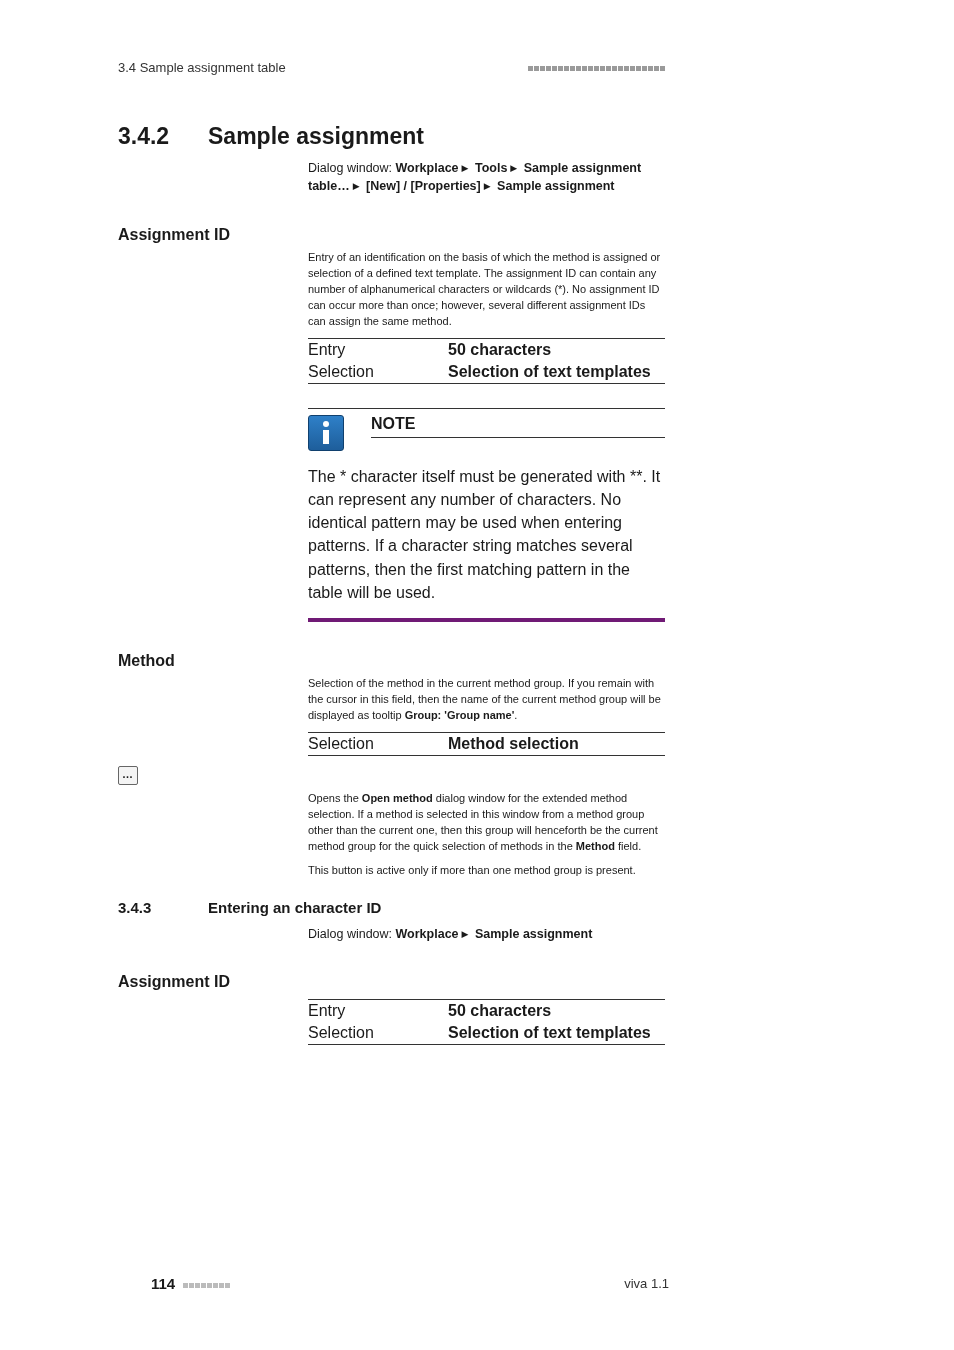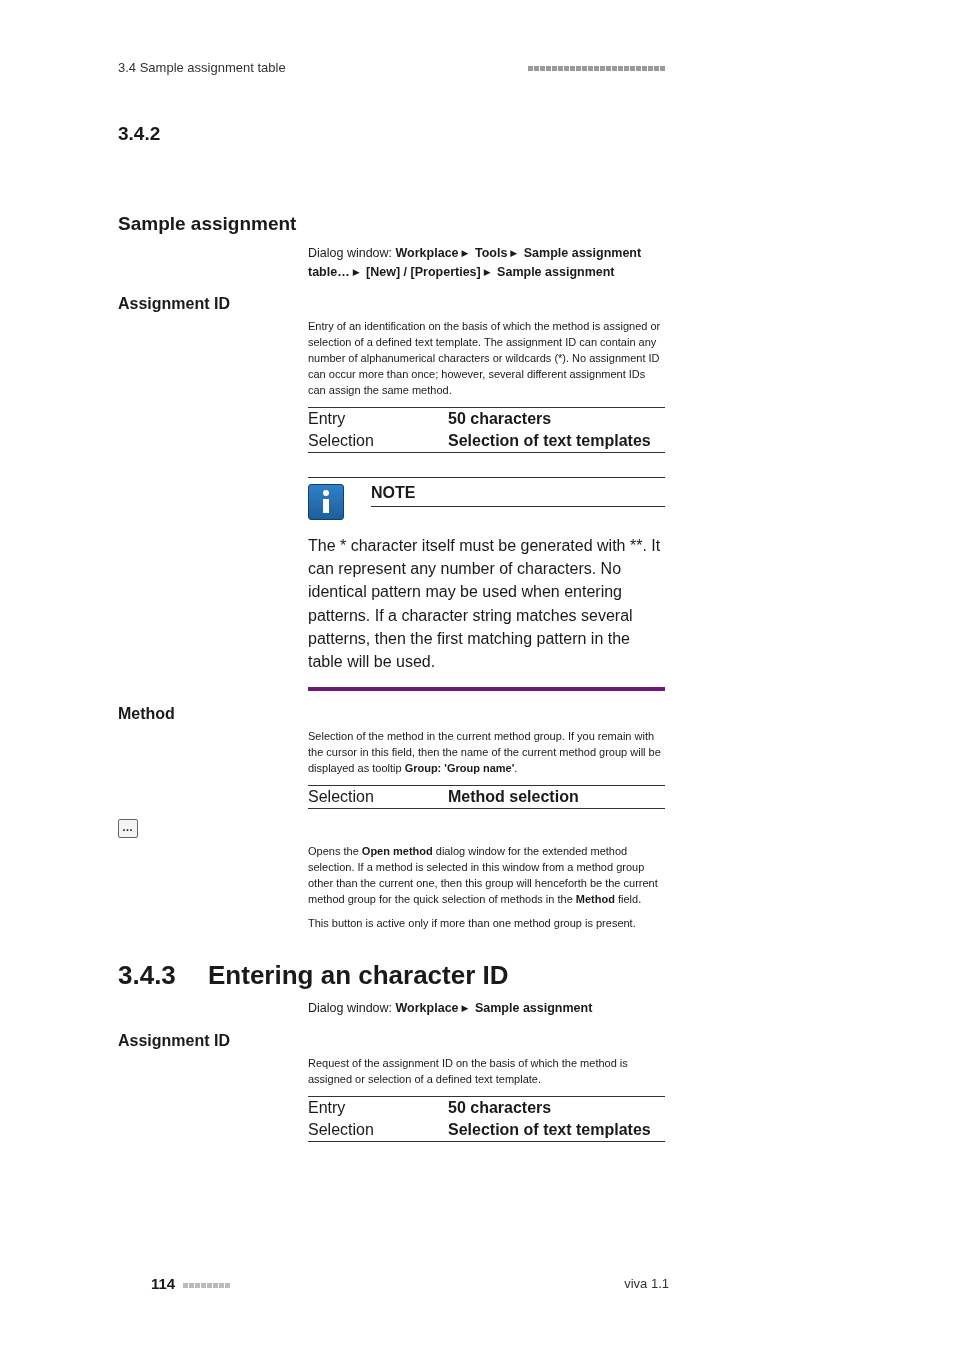--- a/index.html
+++ b/index.html
@@ -42,37 +42,37 @@
     vertical-align:middle;
   }
   
   .sec-head {
     display: flex;
     align-items: baseline;
     font-weight: 800;
     color: #1a1a1a;
     line-height: 1.2;
   }
-  .sec-3-4-2 { font-size: 19px; margin-top: 16px; flex-direction: column; }
-  .sec-3-4-3 { font-size: 26px; margin-top: 28px; }
+  .sec-3-4-2 { font-size: 23px; margin-top: 16px; }
+  .sec-3-4-3 { font-size: 15px; margin-top: 20px; }
   .sec-num { width: 90px; flex: 0 0 90px; }
   .sec-title { }
   
   .dlg-path {
     margin: 8px 0 0 190px;
     font-size: 12.5px;
     line-height: 1.5;
   }
   .dlg-path .lbl { font-weight: 400; }
   .tri { font-size: 9px; vertical-align: 1px; padding: 0 3px; }
   
   .side-heading {
     font-weight: 700;
     font-size: 16px;
-    margin-top: 14px;
+    margin-top: 30px;
     margin-bottom: 6px;
   }
   .side-heading.btn {
     margin-top: 10px;
   }
   .ellipsis-btn {
     display:inline-block;
     border:1px solid #666;
     background:#f4f4f4;
     font-size:11px;
@@ -252,23 +252,20 @@
     <span class="sec-num">3.4.3</span>
     <span class="sec-title">Entering an character ID</span>
   </div>
   <div class="dlg-path">
     <span class="lbl">Dialog window: </span>
     <b>Workplace</b><span class="tri">▶</span>
     <b>Sample assignment</b>
   </div>
 
   <div class="side-heading">Assignment ID</div>
-  <div class="body-col">
-    <p>Request of the assignment ID on the basis of which the method is assigned or selection of a defined text template.</p>
-  </div>
   <div class="speclist">
     <div class="row">
       <span class="k">Entry</span>
       <span class="v">50 characters</span>
     </div>
     <div class="row">
       <span class="k">Selection</span>
       <span class="v">Selection of text templates</span>
     </div>
   </div>

